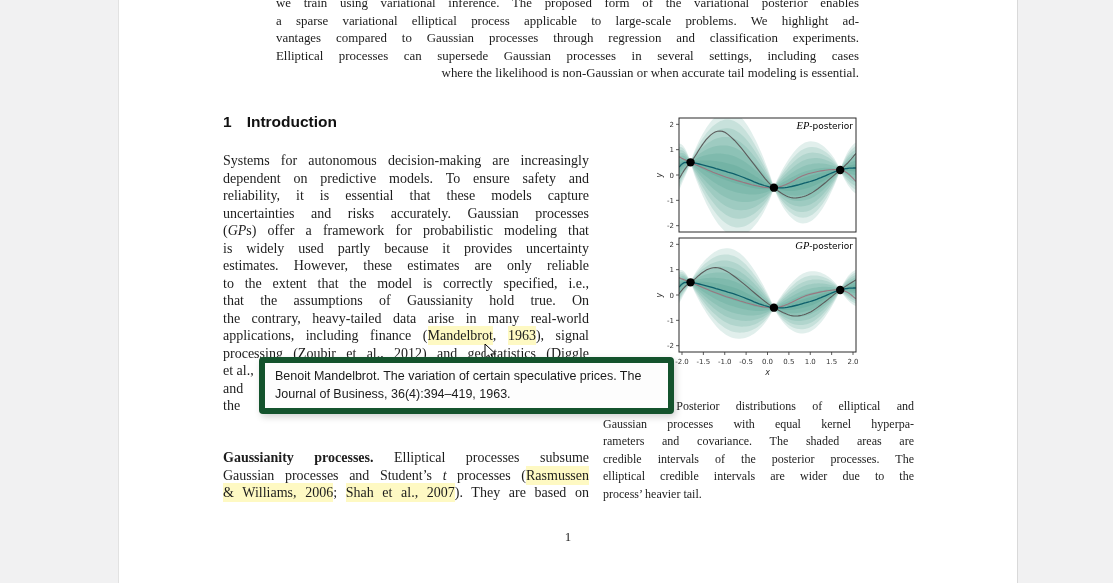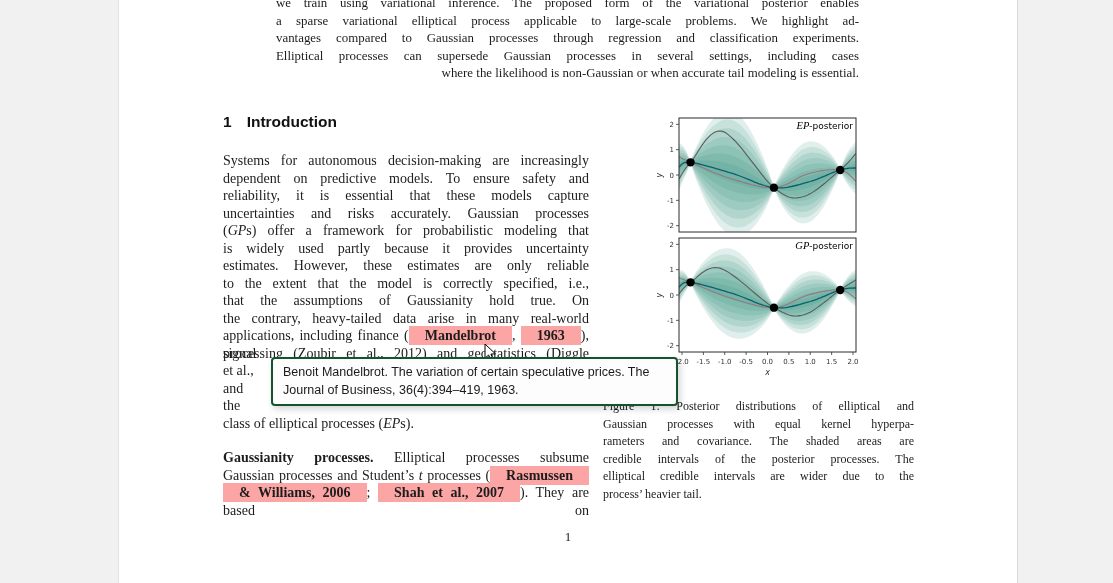--- a/index.html
+++ b/index.html
@@ -6,33 +6,33 @@
   body{width:1113px;height:583px;overflow:hidden;background:#f1f1f2;font-family:"Liberation Serif",serif;}
   .viewer{position:relative;width:1113px;height:583px;background:#f1f1f2;}
   .page{position:absolute;left:118px;top:0;width:898px;height:583px;background:#ffffff;
         border-left:1px solid #e2e2e2;border-right:1px solid #d9d9d9;overflow:hidden;}
   .abs{position:absolute;}
   .textblock{font-size:14px;line-height:17.5px;color:#1c1c1c;}
   .tl{height:17.5px;white-space:nowrap;}
   .just{text-align:justify;text-align-last:justify;white-space:normal;}
   .b{font-weight:bold;}
   .it{font-style:italic;}
-  .hl{background:#fca5a5;padding:2px 16px;font-weight:bold;}
+  .hl{background:#fef9c3;padding:2px 0;}
   .abstract{left:157px;top:-5px;width:583px;font-size:12.9px;line-height:17.6px;color:#1c1c1c;}
   .abstract .tl{height:17.6px;text-align:right;}
   .heading{left:104px;top:113px;font-family:"Liberation Sans",sans-serif;font-weight:bold;
            font-size:15.5px;color:#111;display:flex;gap:15px;}
   .col1a{left:104px;top:152px;width:366px;}
   .col1b{left:104px;top:449px;width:366px;}
   .caption{left:484px;top:398px;width:311px;font-size:12px;}
   .pagenum{left:104px;top:529px;width:690px;text-align:center;font-size:13px;color:#1c1c1c;}
   .tooltip{position:absolute;left:140px;top:357px;width:383px;z-index:10;background:#fdfdfd;
-           border:2px solid #14532d;border-radius:4px;box-shadow:2px 3px 7px rgba(0,0,0,0.18);
+           border:6px solid #14532d;border-radius:4px;box-shadow:2px 3px 7px rgba(0,0,0,0.18);
            padding:4px 10px 5px 10px;font-family:"Liberation Sans",sans-serif;font-size:12.5px;
-           line-height:18px;color:#1a1a1a;white-space:nowrap;margin-left:12px;}
+           line-height:18px;color:#1a1a1a;white-space:nowrap;}
   .figwrap{left:480px;top:110px;width:300px;height:272px;}
   .cursor{position:absolute;left:365px;top:344px;z-index:5;}
 </style>
 </head>
 <body>
 
 <div class="viewer">
   <div class="page">
 
     <div class="abs abstract textblock">
@@ -57,21 +57,20 @@
         <div class="tl just"><span>is widely used partly because it provides uncertainty</span></div>
         <div class="tl just"><span>estimates. However, these estimates are only reliable</span></div>
         <div class="tl just"><span>to the extent that the model is correctly specified, i.e.,</span></div>
         <div class="tl just"><span>that the assumptions of Gaussianity hold true. On</span></div>
         <div class="tl just"><span>the contrary, heavy-tailed data arise in many real-world</span></div>
         <div class="tl just"><span>applications, including finance (</span><span class="hl">Mandelbrot</span><span>, </span><span class="hl">1963</span><span>), signal</span></div>
         <div class="tl just"><span>processing (Zoubir et al., 2012) and geostatistics (Diggle</span></div>
         <div class="tl"><span>et al.,</span></div>
         <div class="tl"><span>and</span></div>
         <div class="tl"><span>the</span></div>
-        <div class="tl"><span>class of elliptical processes (</span><span class="it">EP</span><span>s).</span></div>
       </div>
     <div class="abs col1b textblock">
         <div class="tl just"><span class="b">Gaussianity processes.</span><span> Elliptical processes subsume</span></div>
         <div class="tl just"><span>Gaussian processes and Student’s </span><span class="it">t</span><span> processes (</span><span class="hl">Rasmussen</span></div>
         <div class="tl just"><span class="hl">&amp; Williams, 2006</span><span>; </span><span class="hl">Shah et al., 2007</span><span>). They are based on</span></div>
       </div>
 
     <div class="abs figwrap" id="figure-plots"><svg width="300" height="272">
           <defs>
             <clipPath id="clip0">

